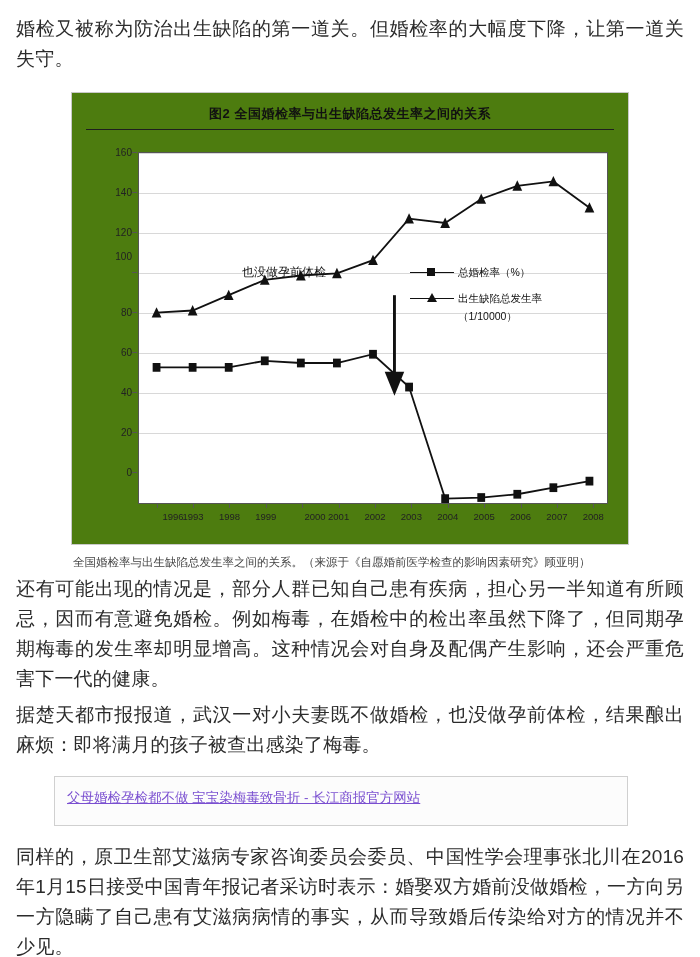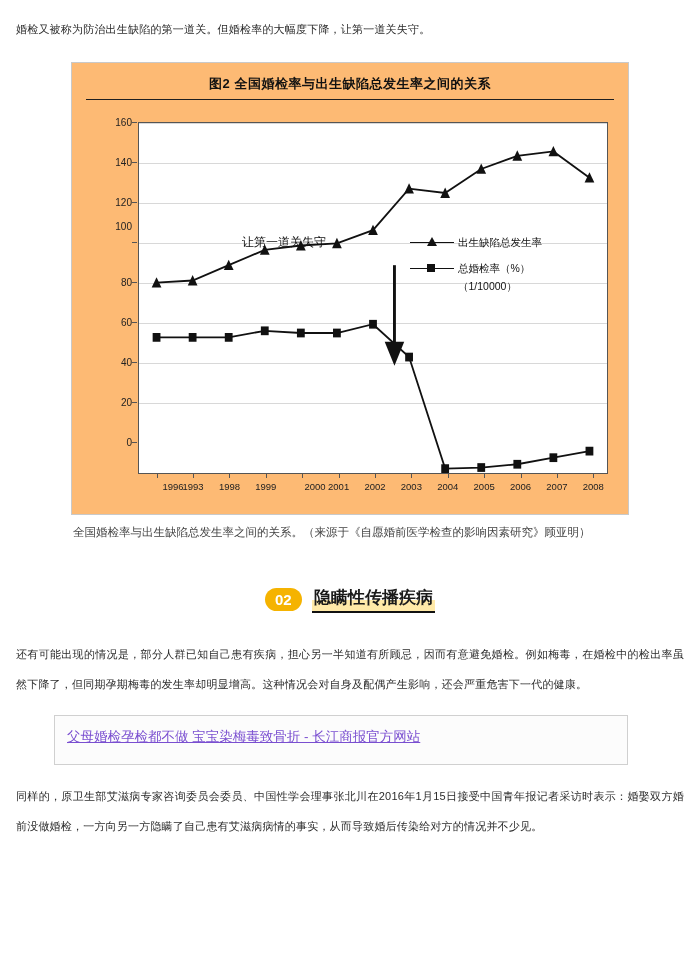--- a/index.html
+++ b/index.html
@@ -13,35 +13,35 @@
     font-family: "Liberation Sans", sans-serif;
     color: #222222;
     -webkit-font-smoothing: antialiased;
   }
   .page {
     width: 700px;
     box-sizing: border-box;
     padding: 14px 16px 18px 16px;
   }
   .para {
-    font-size: 11px;
+    font-size: 19px;
     line-height: 30px;
     color: #2b2b2b;
     margin: 0 0 6px 0;
     text-align: justify;
     letter-spacing: 0.2px;
   }
   .figure-wrap {
     margin: 18px 0 4px 0;
   }
   .figure-box {
     width: 558px;
     margin: 0 auto;
     border: 1px solid #c9c9c9;
-    background: #fdba74;
+    background: #4d7c0f;
     box-sizing: border-box;
     padding: 10px 8px 4px 8px;
   }
   .fig-title {
     text-align: center;
     font-weight: bold;
     font-size: 13px;
     color: #111;
     border-bottom: 1px solid #1f1f1f;
     padding-bottom: 6px;
@@ -301,30 +301,30 @@
                 <polygon points="457,54.5 467,54.5 462,45" fill="#111111"></polygon>
               </g>
           </svg>
 
           <svg class="series-layer" viewBox="0 0 480 320" preserveAspectRatio="none">
             <line x1="262" y1="130" x2="262" y2="205" stroke="#111" stroke-width="3"></line>
             <polygon points="252,200 272,200 262,222" fill="#111"></polygon>
           </svg>
         </div>
 
-        <div class="annot" style="left:160px; top:118px;">让第一道关失守</div>
+        <div class="annot" style="left:160px; top:118px;">也没做孕前体检</div>
 
         <div class="legend">
+          <div class="legend-row">
+            <span class="legend-mark"></span>
+            <span class="legend-text">总婚检率（%）</span>
+          </div>
           <div class="legend-row">
             <span class="legend-mark tri"></span>
             <span class="legend-text">出生缺陷总发生率</span>
-          </div>
-          <div class="legend-row">
-            <span class="legend-mark"></span>
-            <span class="legend-text">总婚检率（%）</span>
           </div>
           <div class="legend-sub">（1/10000）</div>
         </div>
 
         <div id="xticks">
             <div class="xtick" style="left: 91px;">1996</div>
             <div class="xtick-mark" style="left: 74.7px; bottom: 30px;"></div>
             <div class="xtick" style="left: 111.083px;">1993</div>
             <div class="xtick-mark" style="left: 111.083px; bottom: 30px;"></div>
             <div class="xtick" style="left: 147.467px;">1998</div>
@@ -349,28 +349,23 @@
             <div class="xtick-mark" style="left: 474.917px; bottom: 30px;"></div>
             <div class="xtick" style="left: 511.3px;">2008</div>
             <div class="xtick-mark" style="left: 511.3px; bottom: 30px;"></div>
           </div>
       </div>
     </div>
 
     <div class="fig-caption">全国婚检率与出生缺陷总发生率之间的关系。（来源于《自愿婚前医学检查的影响因素研究》顾亚明）</div>
   </div>
 
-  <div class="section-head">
-    <span class="section-inline">
-      <span class="sec-num">02</span>
-      <span class="sec-title">隐瞒性传播疾病</span>
-    </span>
-  </div>
 
   <p class="para">还有可能出现的情况是，部分人群已知自己患有疾病，担心另一半知道有所顾忌，因而有意避免婚检。例如梅毒，在婚检中的检出率虽然下降了，但同期孕期梅毒的发生率却明显增高。这种情况会对自身及配偶产生影响，还会严重危害下一代的健康。</p>
+  <p class="para">据楚天都市报报道，武汉一对小夫妻既不做婚检，也没做孕前体检，结果酿出麻烦：即将满月的孩子被查出感染了梅毒。</p>
 
   <div class="quote-card">
     <div class="quote-title">父母婚检孕检都不做 宝宝染梅毒致骨折 - 长江商报官方网站</div>
   </div>
 
   <p class="para">同样的，原卫生部艾滋病专家咨询委员会委员、中国性学会理事张北川在2016年1月15日接受中国青年报记者采访时表示：婚娶双方婚前没做婚检，一方向另一方隐瞒了自己患有艾滋病病情的事实，从而导致婚后传染给对方的情况并不少见。</p>
 
 </div>
 
 </body></html>

